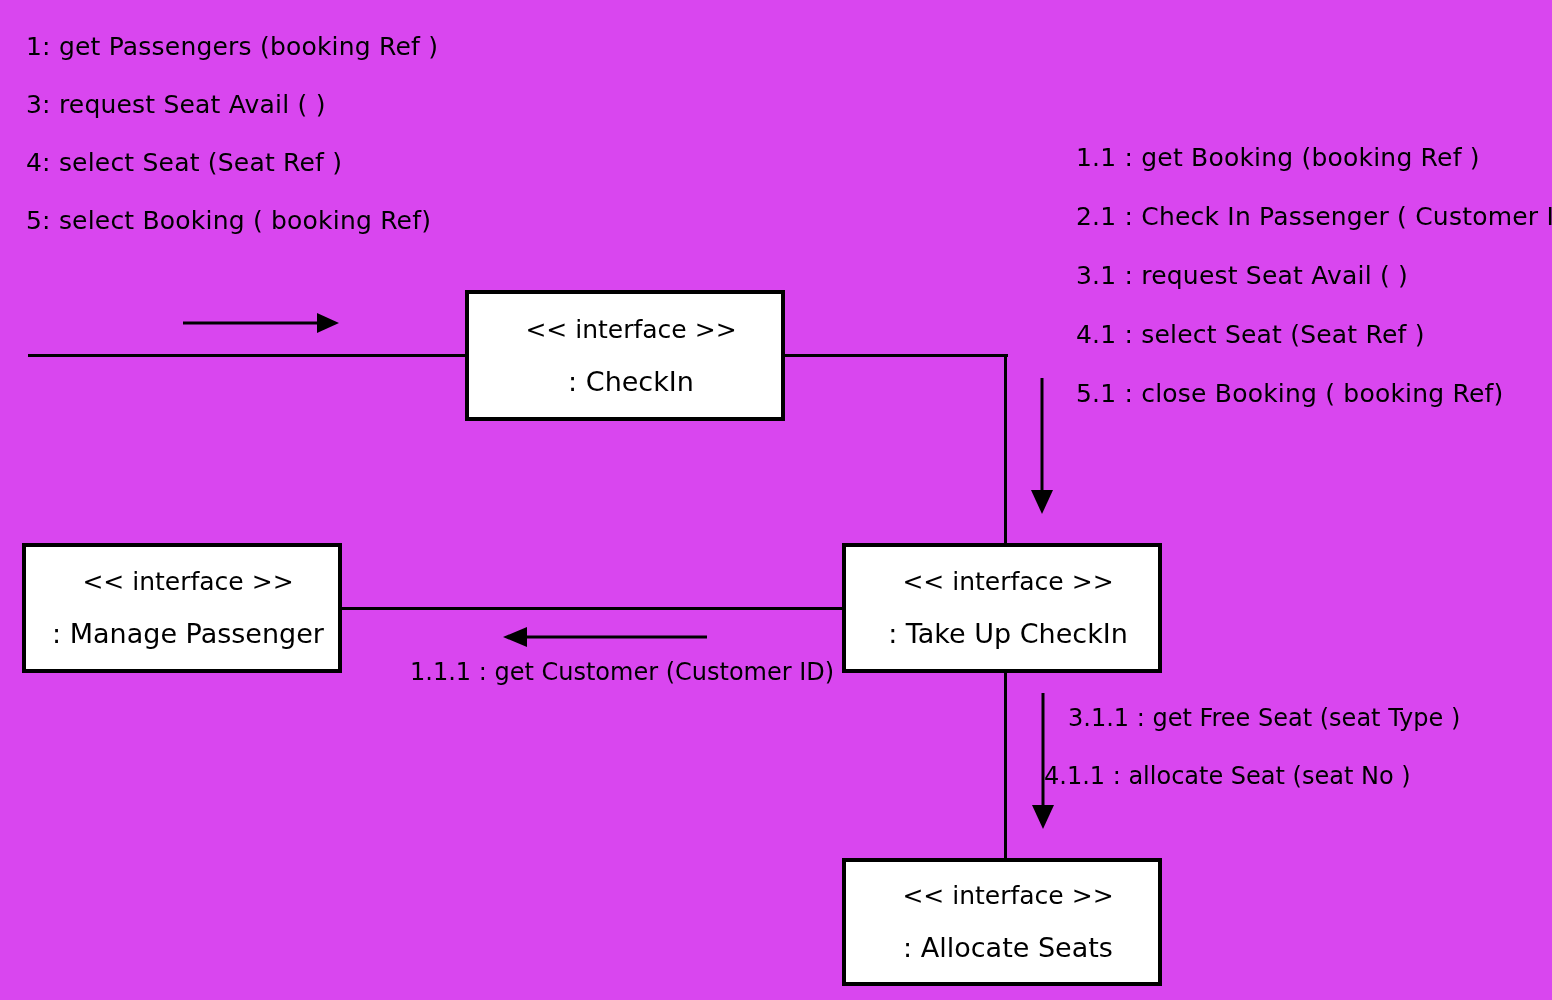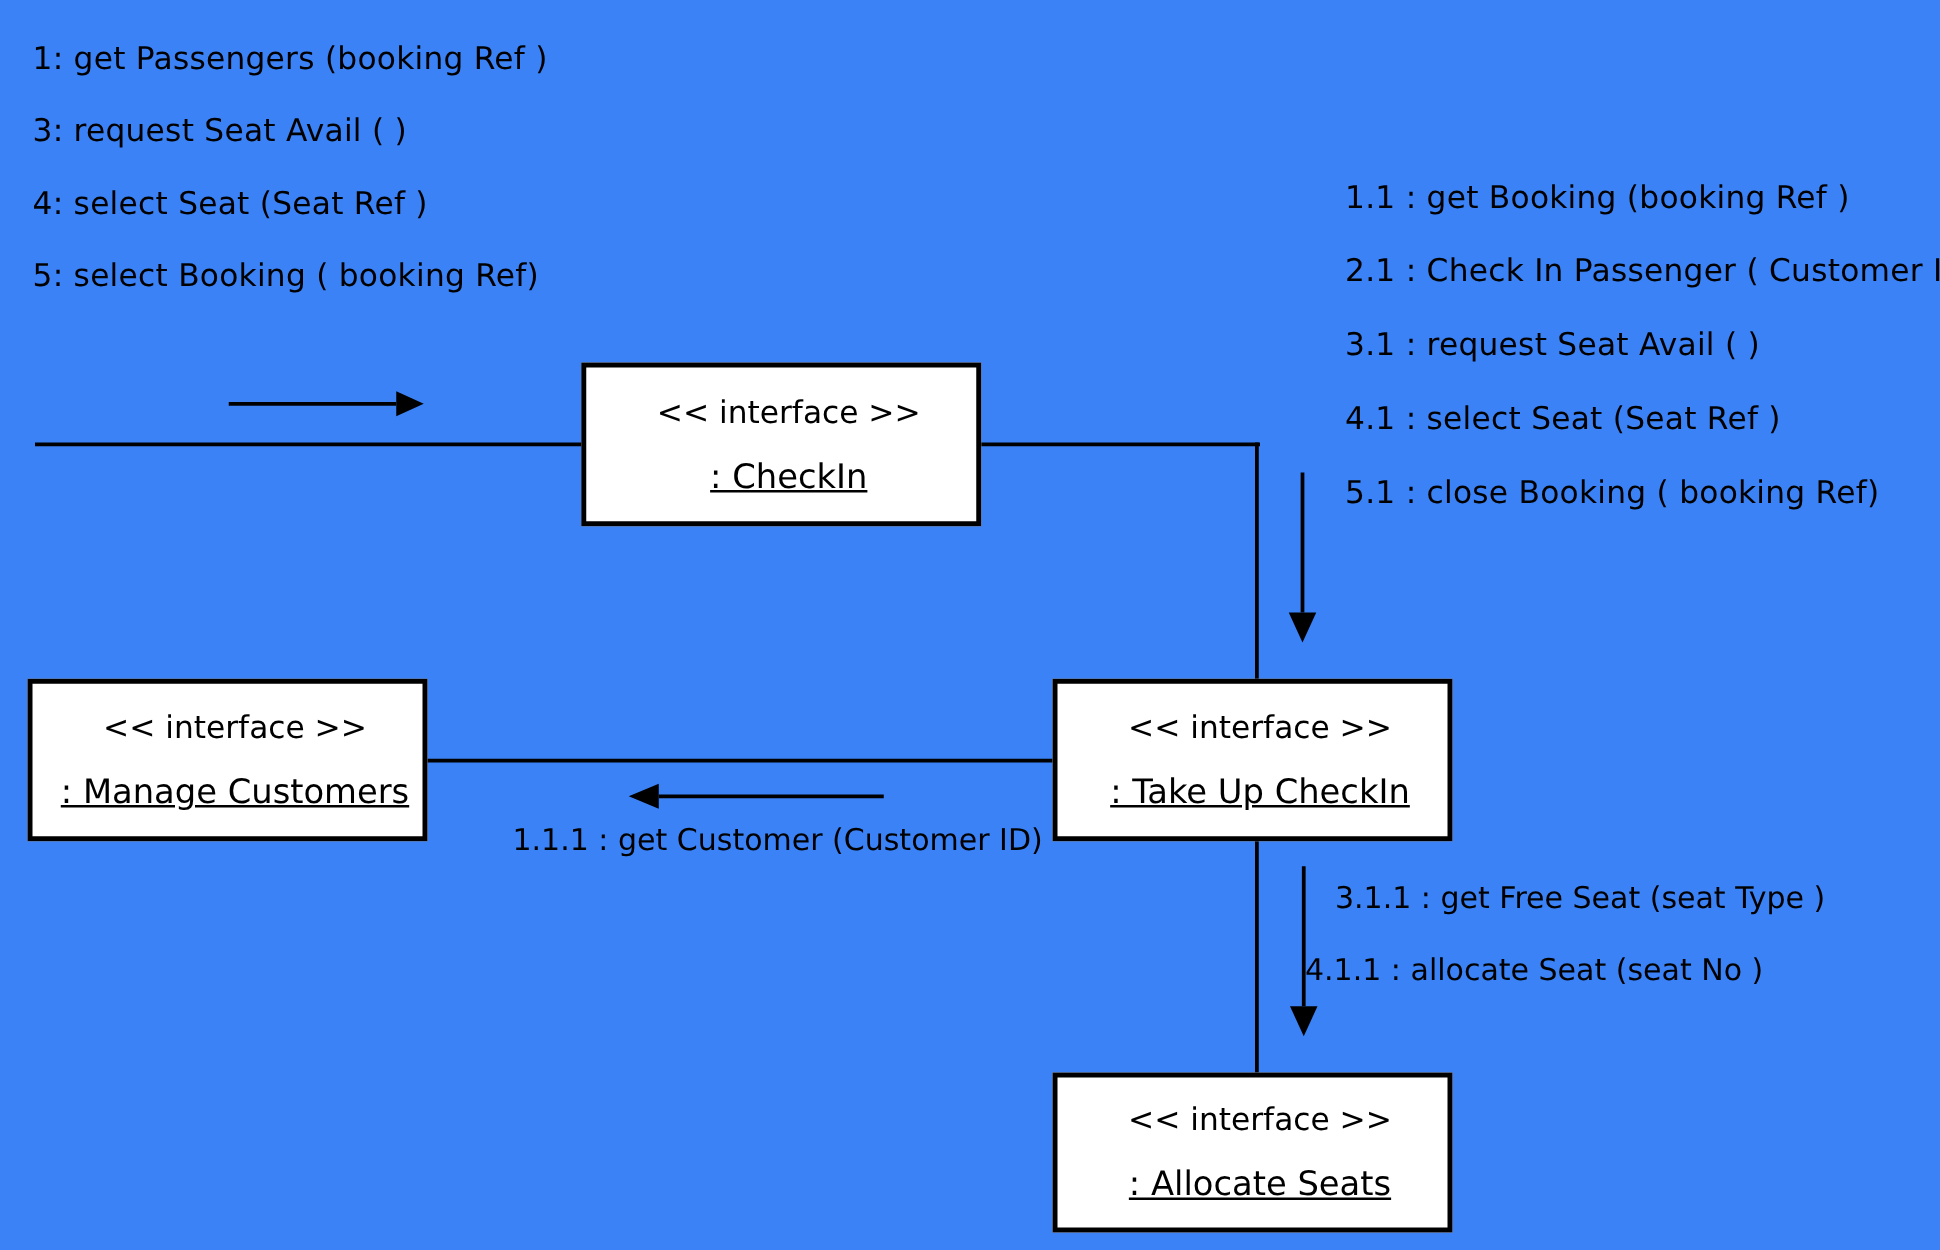--- a/index.html
+++ b/index.html
@@ -8,21 +8,21 @@
     padding: 0;
     background: #ffffff;
   }
   body {
     font-family: "DejaVu Sans", sans-serif;
   }
   #canvas {
     position: relative;
     width: 1552px;
     height: 1000px;
-    background: #3b82f6;
+    background: #d946ef;
     overflow: hidden;
   }
 
   
   .msg-list {
     position: absolute;
   }
   .msg-line {
     color: #000000;
     white-space: nowrap;
@@ -64,21 +64,20 @@
   .iface-stereotype {
     font-size: 25px;
     color: #000000;
     white-space: nowrap;
     margin-bottom: 22px;
   }
   .iface-name {
     font-size: 27px;
     color: #000000;
     white-space: nowrap;
-    text-decoration: underline;
   }
 
   #box-checkin       { left: 465px;  top: 290px; width: 320px; height: 131px; }
   #box-manage        { left: 22px;   top: 543px; width: 320px; height: 130px; }
   #box-takeup        { left: 842px;  top: 543px; width: 320px; height: 130px; }
   #box-allocate      { left: 842px;  top: 858px; width: 320px; height: 128px; }
 
   
   .conn {
     position: absolute;
@@ -181,21 +180,21 @@
   <div class="arrow-label" id="label-getfreeseat">3.1.1 : get Free Seat (seat Type )</div>
   <div class="arrow-label" id="label-allocseat">4.1.1 : allocate Seat (seat No )</div>
 
   <div class="iface-box" id="box-checkin">
     <div class="iface-stereotype">&lt;&lt; interface &gt;&gt;</div>
     <div class="iface-name">: CheckIn</div>
   </div>
 
   <div class="iface-box" id="box-manage">
     <div class="iface-stereotype">&lt;&lt; interface &gt;&gt;</div>
-    <div class="iface-name">: Manage Customers</div>
+    <div class="iface-name">: Manage Passenger</div>
   </div>
 
   <div class="iface-box" id="box-takeup">
     <div class="iface-stereotype">&lt;&lt; interface &gt;&gt;</div>
     <div class="iface-name">: Take Up CheckIn</div>
   </div>
 
   <div class="iface-box" id="box-allocate">
     <div class="iface-stereotype">&lt;&lt; interface &gt;&gt;</div>
     <div class="iface-name">: Allocate Seats</div>

